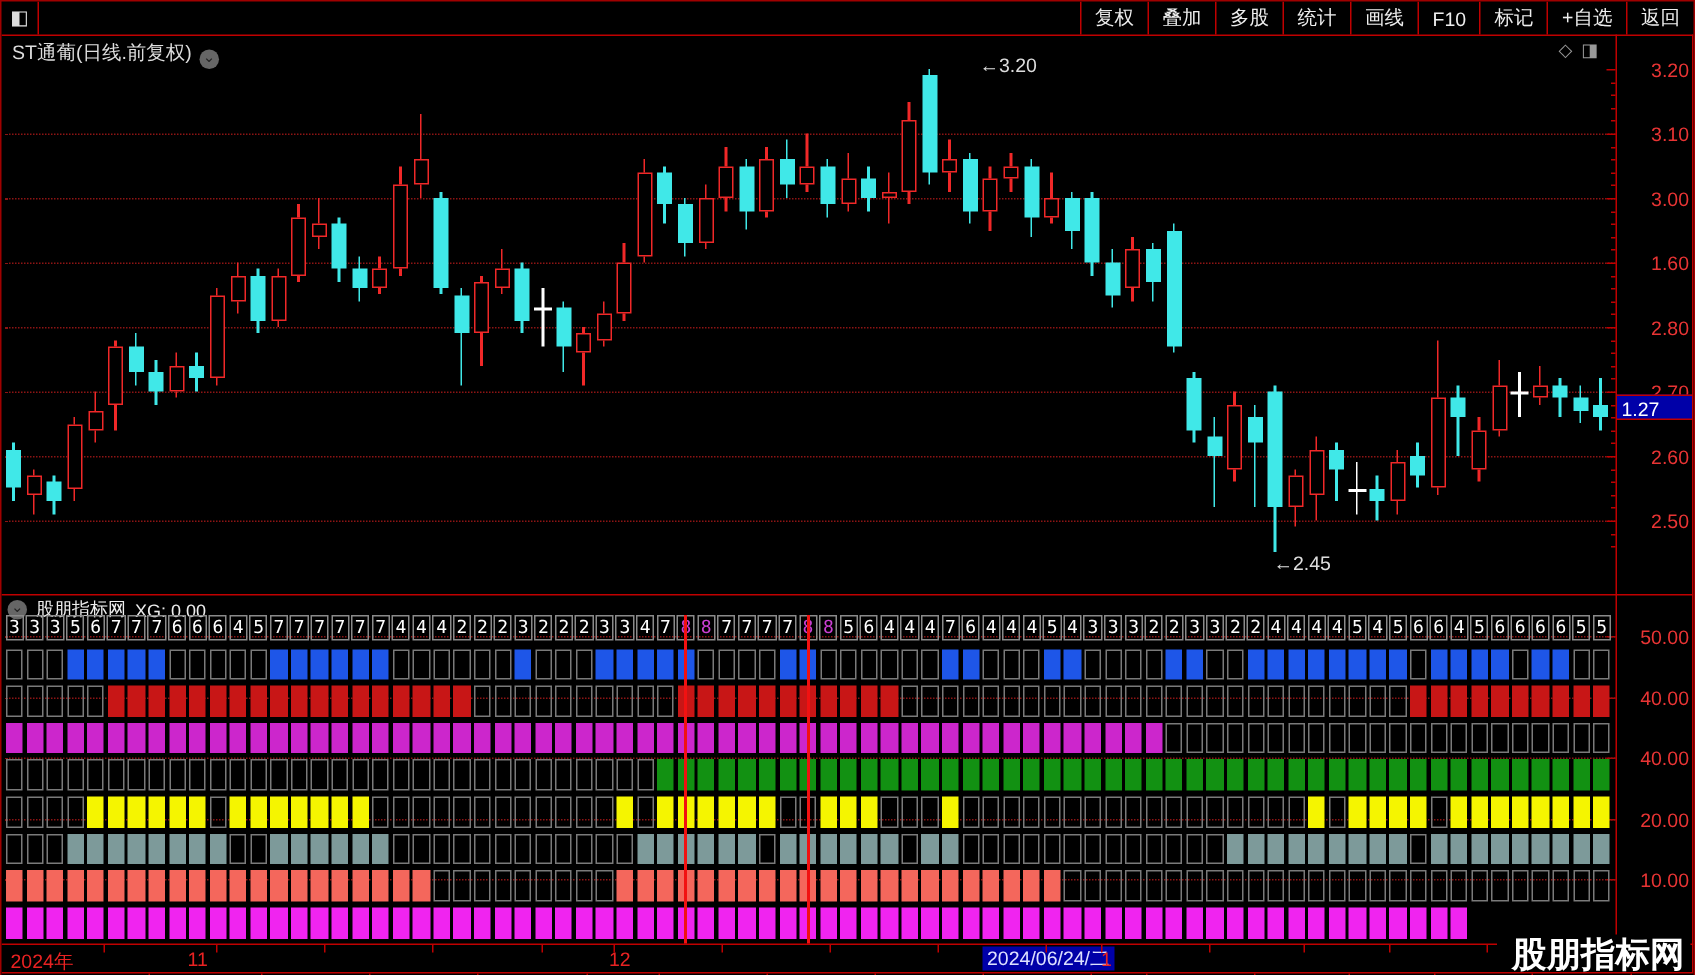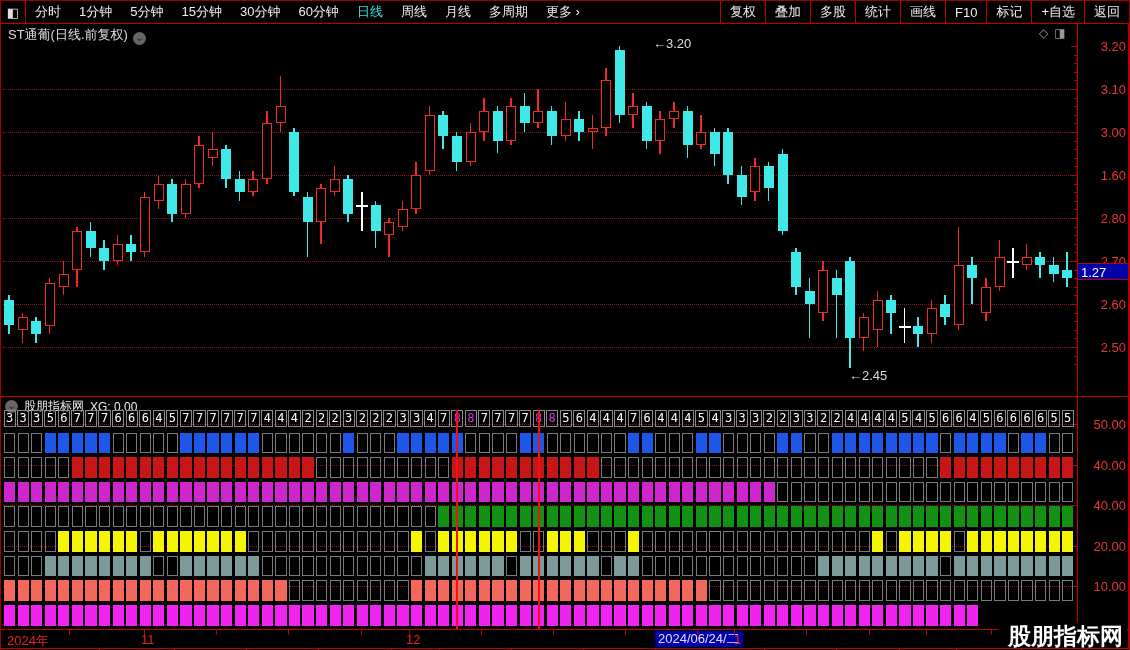--- a/index.html
+++ b/index.html
@@ -54,33 +54,20 @@
   #watermark .wm2{font-size:25px;}
 </style>
 </head>
 <body>
 
 <div id="app">
 
   <div id="toolbar">
     <div id="win-icon-cell">
         <span>◧</span>
-      </div>
-    <div id="left-menu">
-        <div class="tf-item">分时</div>
-        <div class="tf-item">1分钟</div>
-        <div class="tf-item">5分钟</div>
-        <div class="tf-item">15分钟</div>
-        <div class="tf-item">30分钟</div>
-        <div class="tf-item">60分钟</div>
-        <div class="tf-item active">日线</div>
-        <div class="tf-item">周线</div>
-        <div class="tf-item">月线</div>
-        <div class="tf-item">多周期</div>
-        <div class="tf-item">更多 ›</div>
       </div>
     <div id="right-menu">
         <div class="rm-item">复权</div>
         <div class="rm-item">叠加</div>
         <div class="rm-item">多股</div>
         <div class="rm-item">统计</div>
         <div class="rm-item">画线</div>
         <div class="rm-item">F10</div>
         <div class="rm-item">标记</div>
         <div class="rm-item">+自选</div>
@@ -1044,21 +1031,21 @@
       <div class="blk" style="left: 939.054px; top: 604.05px; width: 11.2px; height: 20.5px; z-index: 2; background: rgb(240, 36, 240);"></div>
       <div class="blk" style="left: 952.62px; top: 604.05px; width: 11.2px; height: 20.5px; z-index: 2; background: rgb(240, 36, 240);"></div>
       <div class="blk" style="left: 966.186px; top: 604.05px; width: 11.2px; height: 20.5px; z-index: 2; background: rgb(240, 36, 240);"></div>
       <div class="sig-line" style="left: 455.178px;"></div>
       <div class="sig-line" style="left: 536.574px;"></div>
     </div>
 
   <div id="date-axis">
     <div id="date-badge" style="left: 654px;">2024/06/24/二</div>
   <div class="date-label" style="left: 6px;">2024年</div>
-      <div class="date-label" style="left: 140px;">11</div>
+      <div class="date-label" style="left: 124px;">11</div>
       <div class="date-label" style="left: 405px;">12</div>
       <div class="date-label" style="left: 733px;">1</div>
       <div class="date-tick" style="left: 68px;"></div>
       <div class="date-tick" style="left: 143px;"></div>
       <div class="date-tick" style="left: 215px;"></div>
       <div class="date-tick" style="left: 287px;"></div>
       <div class="date-tick" style="left: 360px;"></div>
       <div class="date-tick" style="left: 408px;"></div>
       <div class="date-tick" style="left: 480px;"></div>
       <div class="date-tick" style="left: 552px;"></div>

